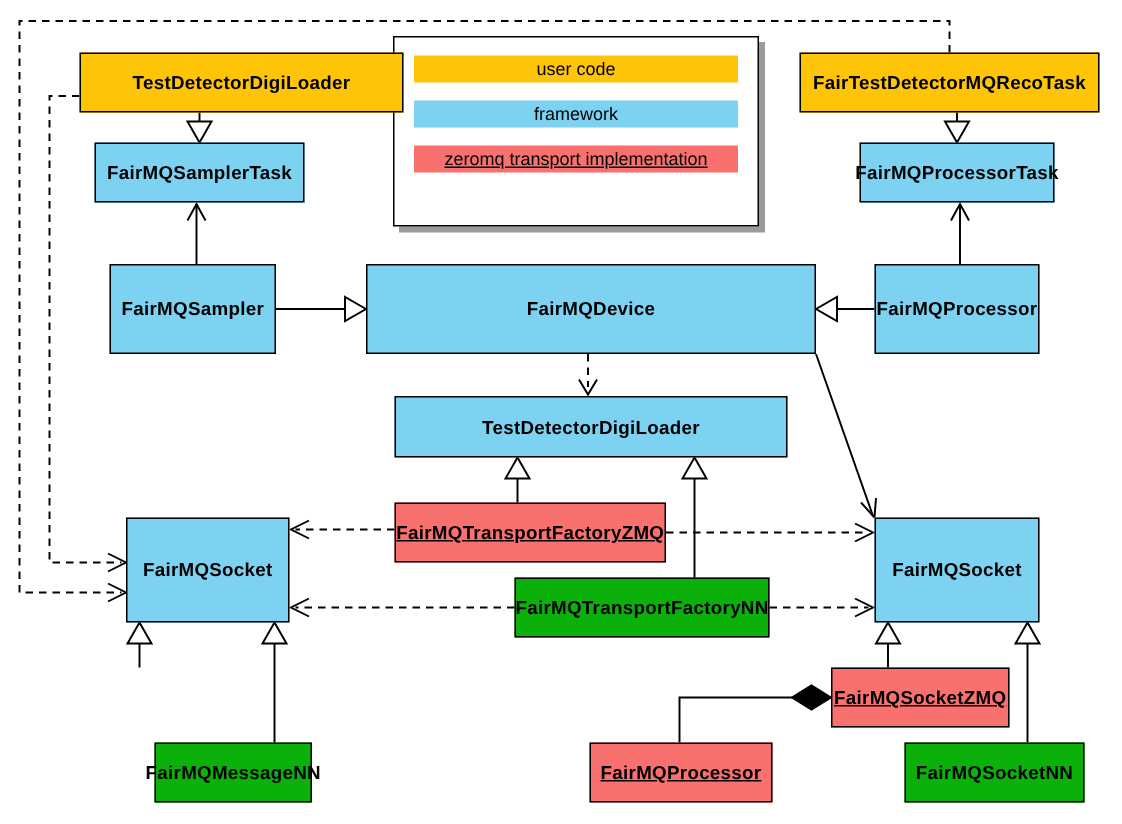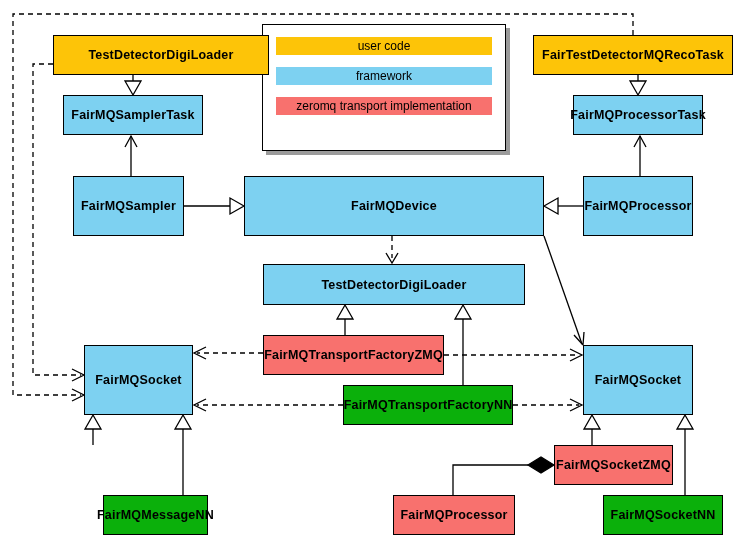--- a/index.html
+++ b/index.html
@@ -16,21 +16,21 @@
     border:1.4px solid #000;
     box-sizing:border-box;
     display:flex;align-items:center;justify-content:center;
     text-align:center;
     font-weight:bold;font-size:12.5px;color:#000;
     letter-spacing:.2px;
   }
   .node.abstract{text-align:center;}
   .cat-user_code{background:var(--user_code,#fdc408);}
   .cat-framework{background:var(--framework,#7dd1f1);}
-  .cat-zeromq{background:var(--zeromq,#f8716e);}
+  .cat-zeromq{background:var(--zeromq,#f8716e);text-decoration:underline;}
   .cat-nanomsg{background:var(--nanomsg,#0bb00b);}
   .legend{
     position:absolute;left:262px;top:24px;width:244px;height:127px;
     box-sizing:border-box;
     background:#fff;border:1.6px solid #000;
     box-shadow:4px 4px 0 #9b9b9b;
     display:flex;flex-direction:column;
     padding:12px 13px 0 13px;gap:12px;
   }
   .legend-item{

